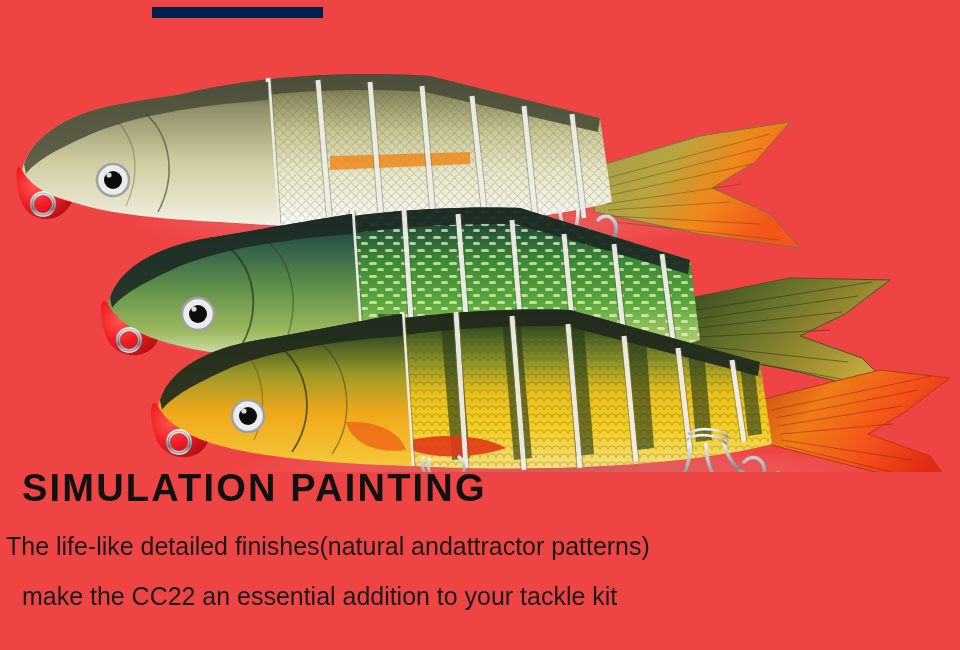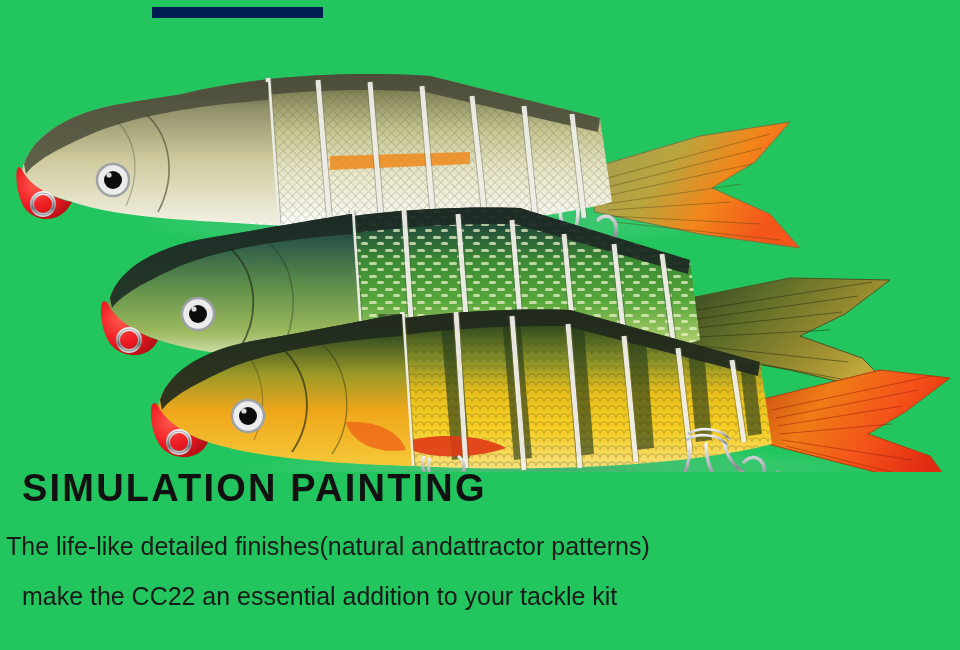--- a/index.html
+++ b/index.html
@@ -3,21 +3,21 @@
 <meta charset="utf-8">
 <style>
   html,body{margin:0;padding:0;}
   body{
     width:960px;height:650px;
     background:#ffffff;
     font-family:"Liberation Sans", sans-serif;
     overflow:hidden;
     position:relative;
   }
-  #stage{position:relative;width:960px;height:650px;background:#22c55e;overflow:hidden;}
+  #stage{position:relative;width:960px;height:650px;background:#ef4444;overflow:hidden;}
 
   
   .accent-bar{
     position:absolute;left:152px;top:7px;width:171px;height:11px;
     background:#011e51;
   }
 
   
   .photo{position:absolute;left:0;top:52px;width:960px;height:420px;}
 

